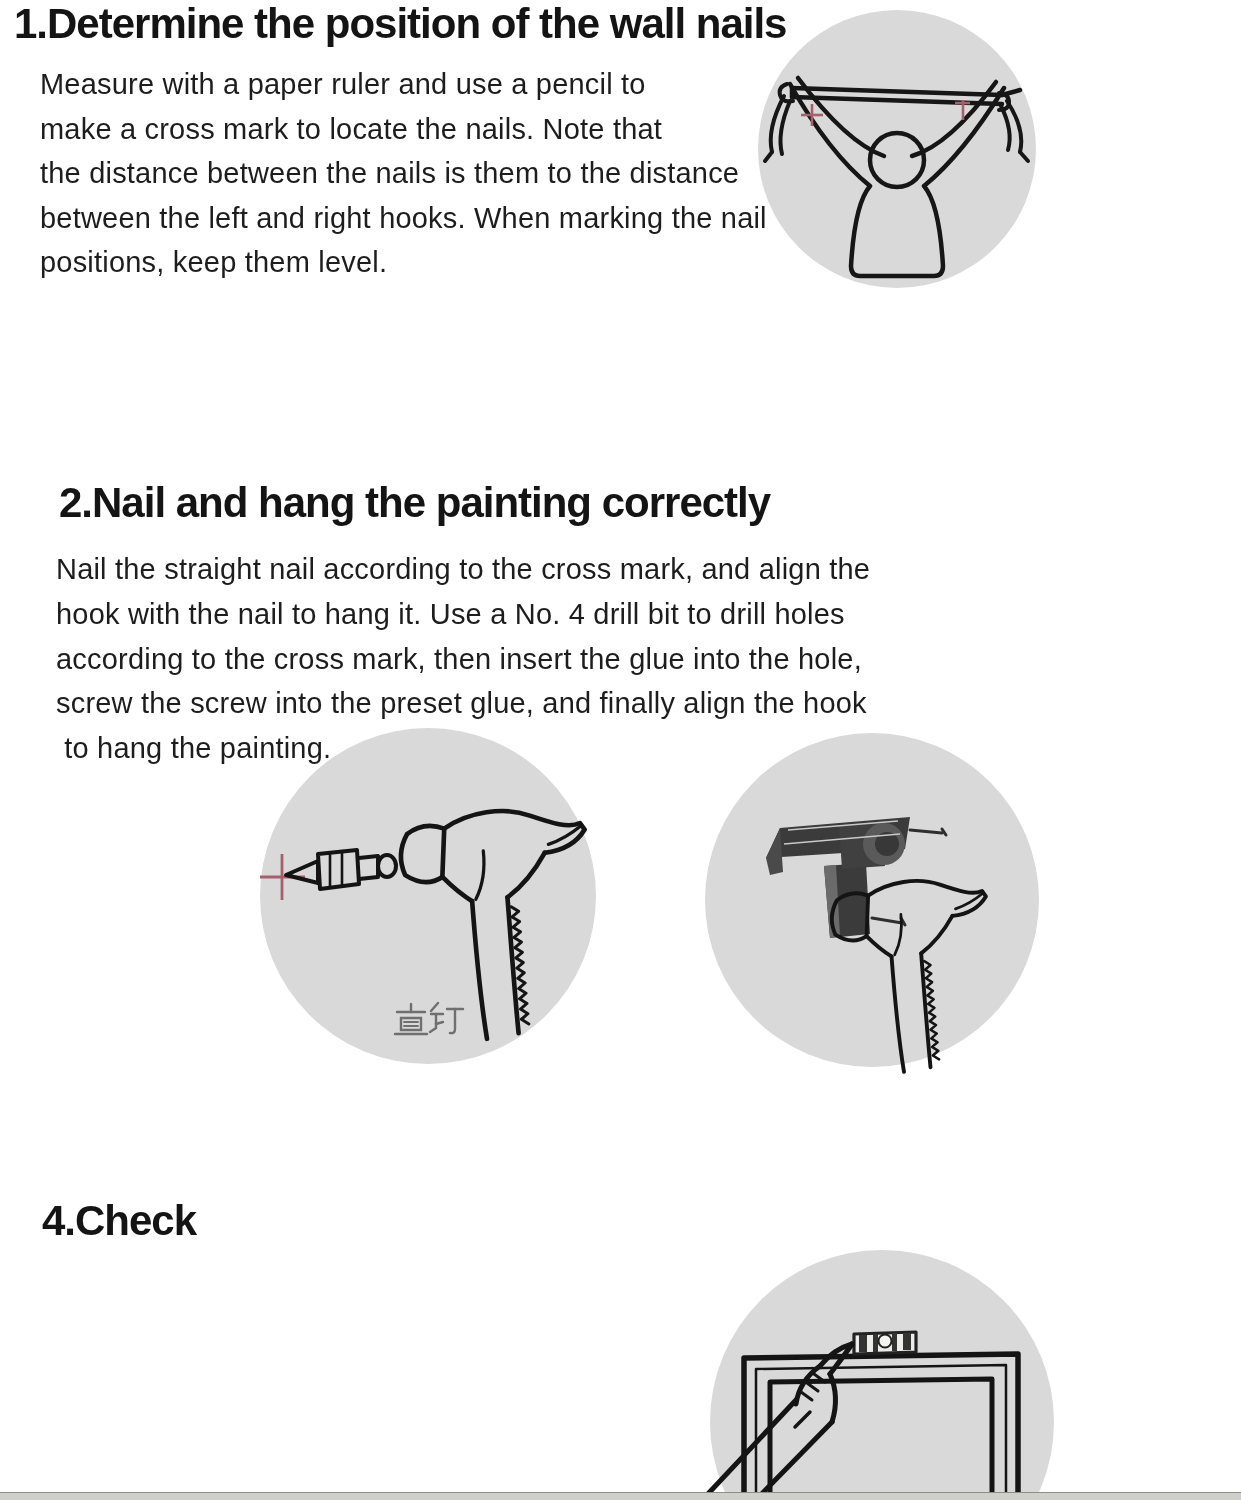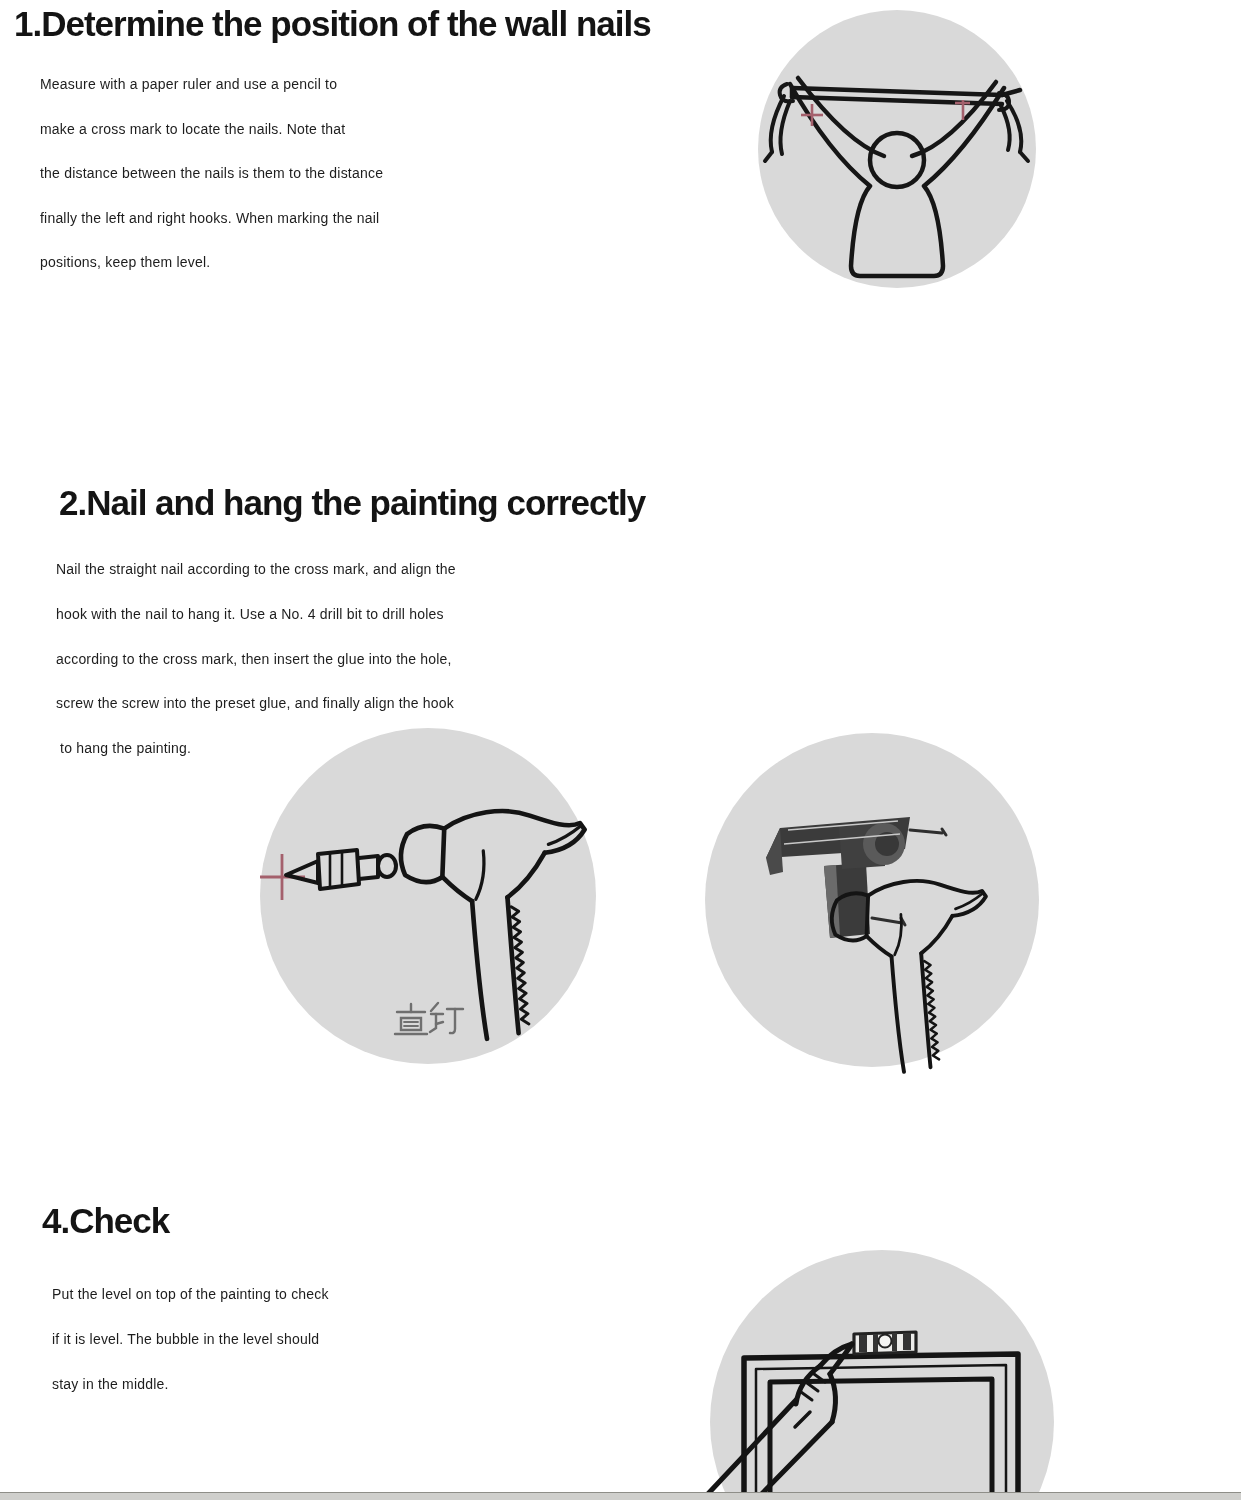--- a/index.html
+++ b/index.html
@@ -1,43 +1,43 @@
 <!DOCTYPE html>
 <html><head>
 <meta charset="utf-8">
 <style>
   html,body{margin:0;padding:0;background:#ffffff;}
   .page{
     position:relative;width:1241px;height:1500px;background:#ffffff;
     overflow:hidden;font-family:"Liberation Sans",sans-serif;color:#1c1c1c;
   }
   .heading{
-    position:absolute;margin:0;font-weight:bold;font-size:35px;line-height:40px;
+    position:absolute;margin:0;font-weight:bold;font-size:42px;line-height:40px;
     letter-spacing:-1px;color:#141414;white-space:pre;text-align:center;
   }
-  .body-block{position:absolute;font-size:14px;letter-spacing:.2px;color:#1d1d1d;}
+  .body-block{position:absolute;font-size:29px;letter-spacing:.2px;color:#1d1d1d;}
   .body-block .line{white-space:pre;}
   .illus{position:absolute;}
   .bottom-bar{
     position:absolute;left:0;top:1492px;width:1241px;height:8px;
     background:#cfcfcc;border-top:1px solid #8e8e88;box-sizing:border-box;
   }
 </style>
 </head>
 <body>
 
 <div class="page">
 
   <h2 class="heading" style="left:14px;top:4px;">1.Determine the position of the wall nails</h2>
 
   <div class="body-block" style="left:40px;top:62px;line-height:44.6px;">
     <div class="line">Measure with a paper ruler and use a pencil to</div>
     <div class="line">make a cross mark to locate the nails. Note that</div>
     <div class="line">the distance between the nails is them to the distance</div>
-    <div class="line">finally the left and right hooks. When marking the nail</div>
+    <div class="line">between the left and right hooks. When marking the nail</div>
     <div class="line">positions, keep them level.</div>
   </div>
 
   <svg class="illus" style="left:756px;top:0px;" width="282" height="300" viewBox="0 0 282 300">
     <circle cx="141" cy="149" r="139" fill="#d9d9d9"></circle>
     <g fill="none" stroke="#161616" stroke-width="4.5" stroke-linecap="round" stroke-linejoin="round">
 
       <g>
         <path d="M 36 88 L 246 95"></path>
         <path d="M 36 97 L 246 104"></path>
@@ -157,25 +157,20 @@
       <path d="M 84 112 l 110 -9 M 80 126 l 116 -10" stroke="#c9c9c9" stroke-width="1.6" fill="none"></path>
       <path d="M 206 112 l 32 3 m 0 -4 l 4 6" stroke="#2e2e2e" stroke-width="3" fill="none" stroke-linecap="round"></path>
       <path d="M 168 200 l 30 5 m -1 -5 l 4 7" stroke="#2e2e2e" stroke-width="3" fill="none" stroke-linecap="round"></path>
     </g>
 
     <use href="#hammer-shape" transform="translate(122,162) scale(0.78)"></use>
   </svg>
 
   <h2 class="heading" style="left:42px;top:1201px;">4.Check</h2>
 
-  <div class="body-block" style="left:52px;top:1272px;line-height:45px;">
-    <div class="line">Put the level on top of the painting to check</div>
-    <div class="line">if it is level. The bubble in the level should</div>
-    <div class="line">stay in the middle.</div>
-  </div>
 
   <svg class="illus" style="left:706px;top:1248px;" width="352" height="245" viewBox="0 0 352 245">
     <circle cx="176" cy="174" r="172" fill="#d9d9d9"></circle>
 
     <g fill="none" stroke="#141414" stroke-linecap="round" stroke-linejoin="round">
       <path d="M 38 245 L 38 110 L 312 106 L 312 245" stroke-width="5.5"></path>
       <path d="M 50 245 L 50 121 L 300 117 L 300 245" stroke-width="2.5"></path>
       <path d="M 64 245 L 64 134 L 286 131 L 286 245" stroke-width="5"></path>
     </g>
 

